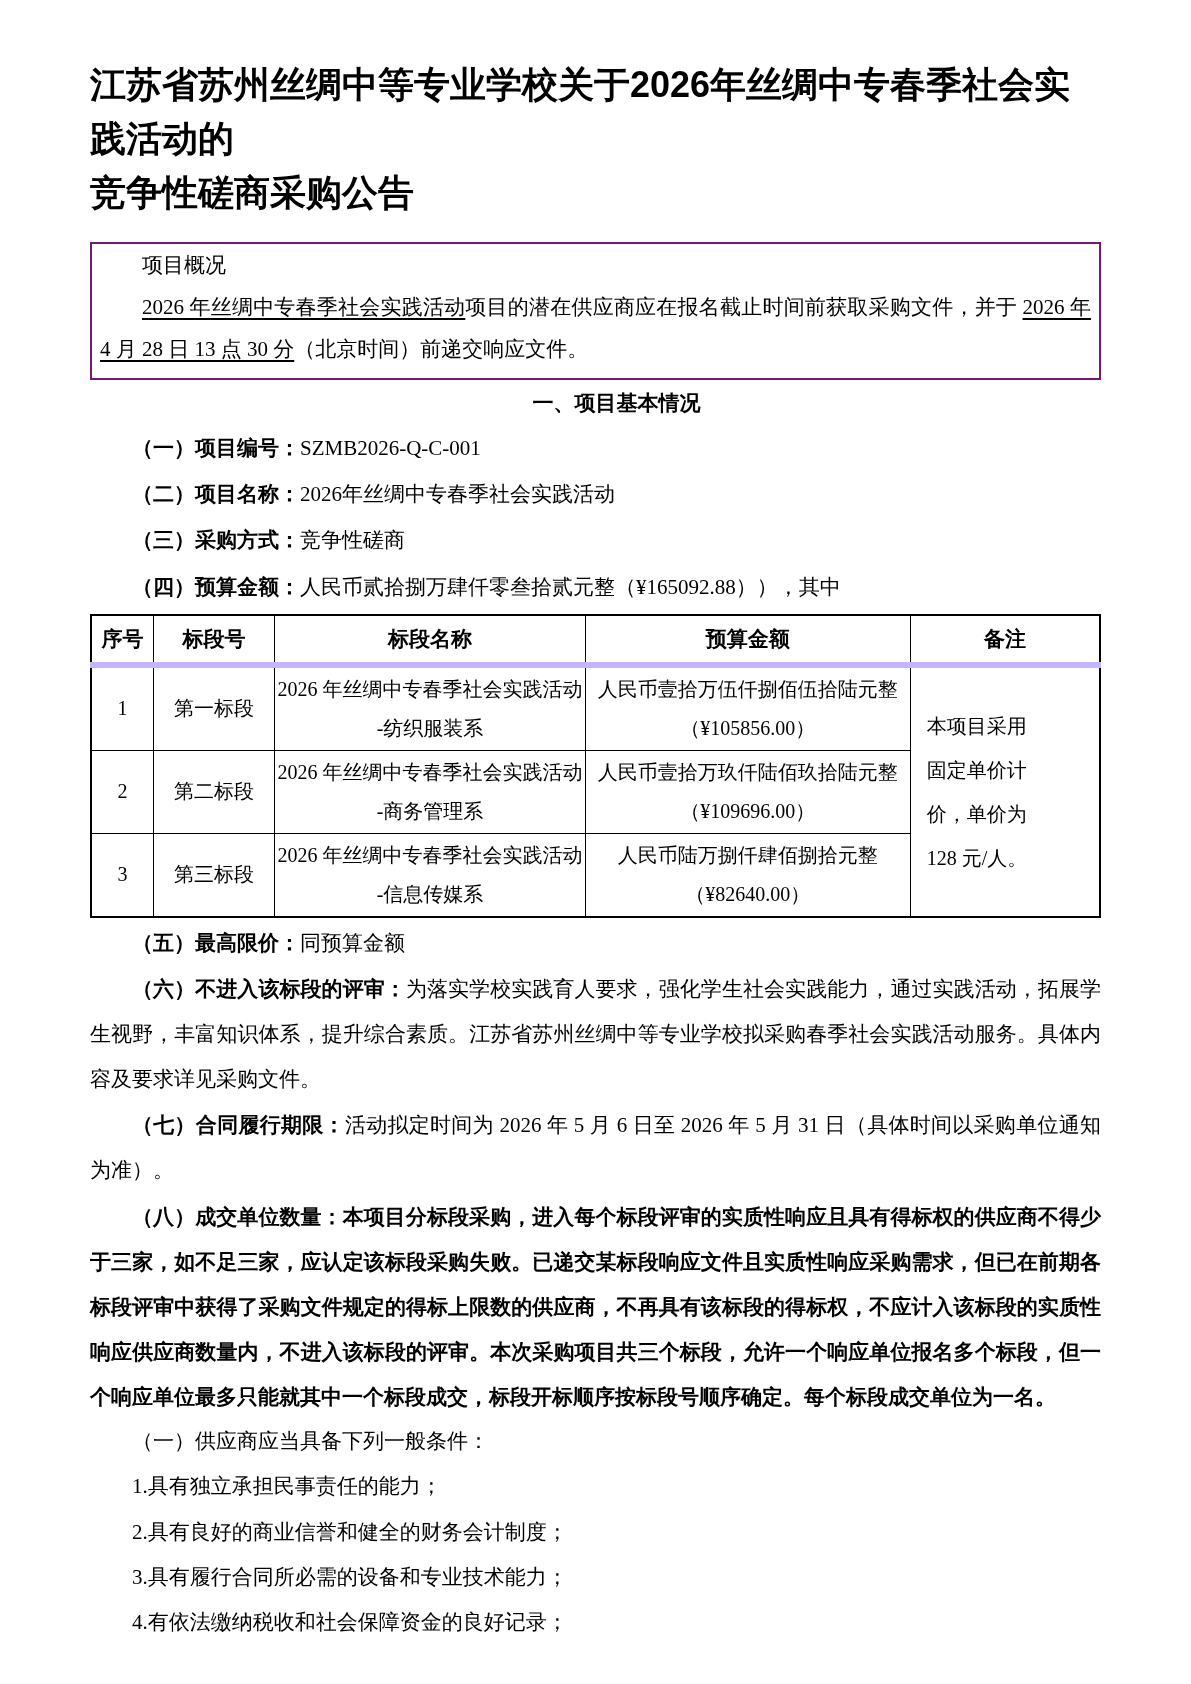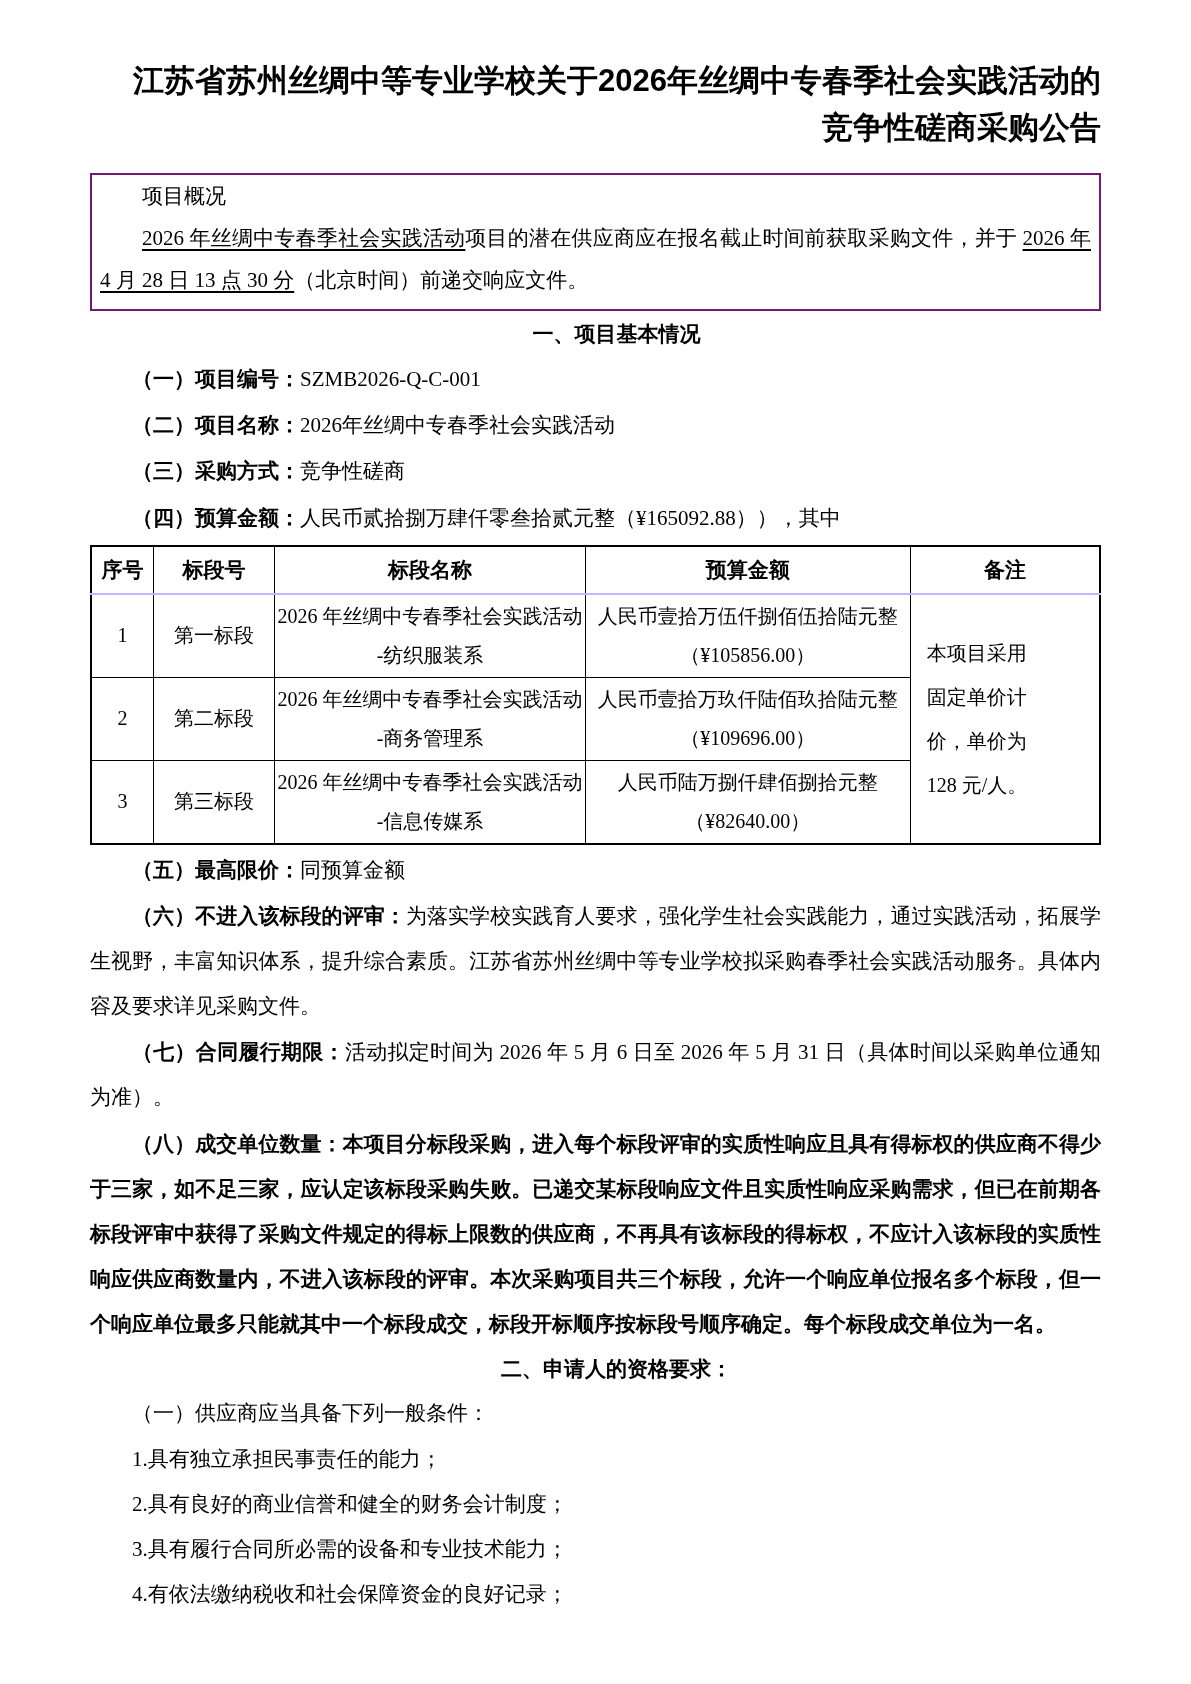--- a/index.html
+++ b/index.html
@@ -15,23 +15,23 @@
   }
   .page {
     box-sizing: border-box;
     width: 1191px;
     height: 1684px;
     padding: 58px 90px 0 90px;
   }
   .title {
     font-family: "Liberation Sans", "DejaVu Sans", sans-serif;
     font-weight: bold;
-    font-size: 31px;
+    font-size: 36px;
     line-height: 1.5;
-    text-align: right;
+    text-align: left;
     margin: 0 0 22px 0;
   }
   .title span { display: block; }
   .overview-box {
     border: 2px solid #701a75;
     padding: 0 8px 8px 8px;
   }
   .overview-box p {
     margin: 0;
     line-height: 2.0;
@@ -68,21 +68,21 @@
   }
   table.lots th, table.lots td {
     border: 1px solid #000;
     text-align: center;
     vertical-align: middle;
     font-size: 20px;
     padding: 2px 2px;
   }
   table.lots thead th {
     padding: 9px 0;
-    border-bottom: 2px solid #c4b5fd;
+    border-bottom: 6px solid #c4b5fd;
     font-size: 21px;
     font-family: Liberation Mono, monospace;
   }
   .cell-line { display: block; line-height: 1.95; }
   td.remark-cell { text-align: left; }
   .remark-inner {
     width: 5.4em;
     margin: 0 auto 0 14px;
     line-height: 2.2;
     text-align: left;
@@ -173,20 +173,19 @@
         </td>
       </tr>
     </tbody>
   </table>
 
   <p class="para"><b>（五）最高限价：</b><span>同预算金额</span></p>
   <p class="para"><b>（六）不进入该标段的评审：</b><span>为落实学校实践育人要求，强化学生社会实践能力，通过实践活动，拓展学生视野，丰富知识体系，提升综合素质。江苏省苏州丝绸中等专业学校拟采购春季社会实践活动服务。具体内容及要求详见采购文件。</span></p>
   <p class="para"><b>（七）合同履行期限：</b><span>活动拟定时间为 2026 年 5 月 6 日至 2026 年 5 月 31 日（具体时间以采购单位通知为准）。</span></p>
   <p class="para bold-para"><b>（八）成交单位数量：</b><span>本项目分标段采购，进入每个标段评审的实质性响应且具有得标权的供应商不得少于三家，如不足三家，应认定该标段采购失败。已递交某标段响应文件且实质性响应采购需求，但已在前期各标段评审中获得了采购文件规定的得标上限数的供应商，不再具有该标段的得标权，不应计入该标段的实质性响应供应商数量内，不进入该标段的评审。本次采购项目共三个标段，允许一个响应单位报名多个标段，但一个响应单位最多只能就其中一个标段成交，标段开标顺序按标段号顺序确定。每个标段成交单位为一名。</span></p>
 
-  <p class="sec-heading">二、申请人的资格要求：</p>
   <p class="para">（一）供应商应当具备下列一般条件：</p>
   <p class="para">1.具有独立承担民事责任的能力；</p>
   <p class="para">2.具有良好的商业信誉和健全的财务会计制度；</p>
   <p class="para">3.具有履行合同所必需的设备和专业技术能力；</p>
   <p class="para">4.有依法缴纳税收和社会保障资金的良好记录；</p>
 
 </div>
 
 </body></html>

